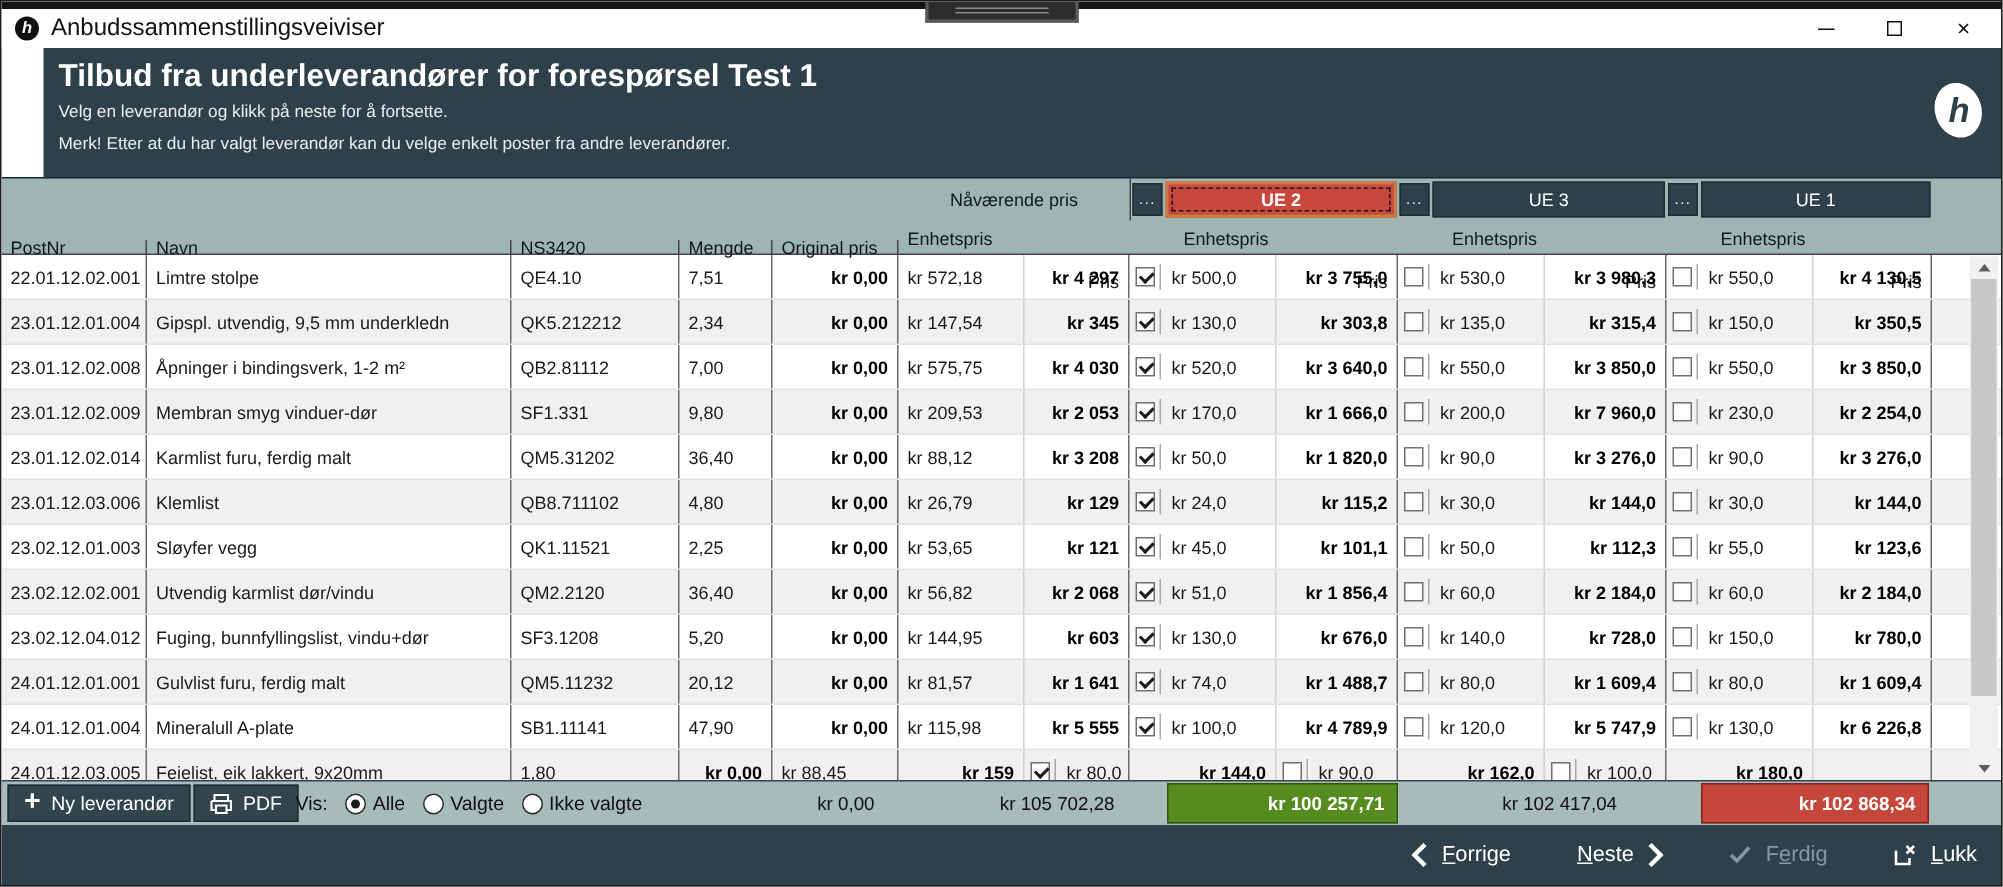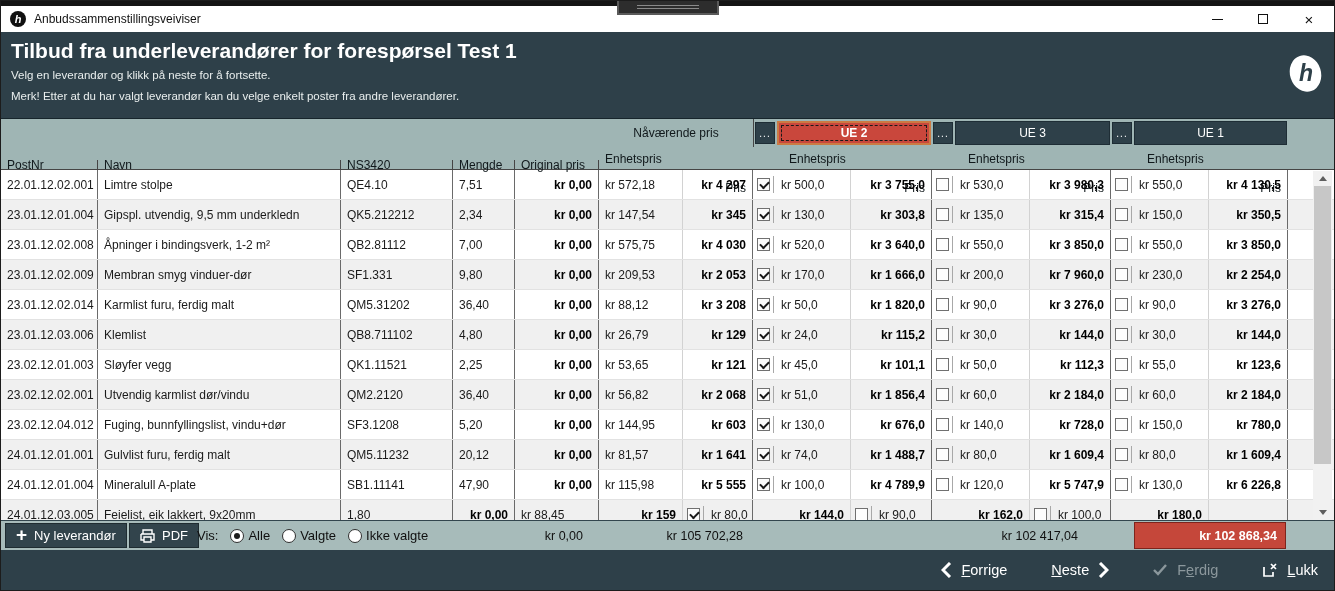--- a/index.html
+++ b/index.html
@@ -7,29 +7,29 @@
   .window { position:relative; width:1335px; height:591px; border:1px solid #1c1c1c; background:#fff; display:flex; flex-direction:column; overflow:hidden; }
 
   
   .top-strip { height:5px; background:#141414; flex:none; }
   .drag-handle { position:absolute; top:0; left:50%; transform:translateX(-50%); width:102px; height:14px; background:#2d2d2d; border:2px solid #5a5a5a; border-top:none; z-index:20; display:flex; flex-direction:column; align-items:center; justify-content:center; gap:2px; }
   .drag-handle i { display:block; width:62px; height:1px; background:#8a8a8a; }
 
   
   .titlebar { height:26px; background:#ffffff; flex:none; display:flex; align-items:center; padding-left:9px; }
   .app-icon { width:16px; height:16px; border-radius:50%; background:#101010; color:#fff; font-style:italic; font-weight:bold; font-size:11px; display:flex; align-items:center; justify-content:center; margin-right:8px; flex:none; }
-  .win-title { font-size:12px; color:#111; }
+  .win-title { font-size:16px; color:#111; }
   .win-controls { margin-left:auto; display:flex; align-items:center; margin-right:10px; }
   .win-btn { width:30px; height:22px; display:flex; align-items:center; justify-content:center; margin-left:16px; color:#111; }
   .glyph-min { width:11px; height:1px; background:#111; }
   .glyph-max { width:10px; height:10px; border:1px solid #111; }
   .glyph-close { font-size:15px; line-height:1; }
 
   
-  .header { height:86px; background:#2e4049; color:#fff; flex:none; padding:7px 0 0 10px; position:relative; }
+  .header { height:86px; background:#2e4049; color:#fff; flex:none; padding:7px 0 0 10px; position:relative;margin-left:28px; }
   .header h1 { font-size:21px; font-weight:bold; margin-bottom:6px; }
   .header .sub { font-size:11.5px; color:#e9eeee; margin-bottom:9px; }
   .logo { position:absolute; right:13px; top:23px; width:31px; height:37px; background:#fff; border-radius:50%; transform:rotate(-18deg); display:flex; align-items:center; justify-content:center; }
   .logo span { font-style:italic; font-weight:bold; font-size:23px; color:#2e4049; transform:rotate(18deg) translateX(1px); }
 
   
   .table-area { position:relative; flex:none; height:402px; --cols:97px 243px 112px 62px 84px 84px 70px 98px 81px 98px 81px 98px 79px 1fr; }
   .thead { display:grid; grid-template-columns:var(--cols); grid-template-rows:28px 23px; height:52px; background:#9fb5b4; border-top:1px solid #17262c; border-bottom:1px solid #454545; }
   .th { font-size:12px; color:#10181b; display:flex; align-items:center; padding:0 6px; }
   .hb { border-right:1px solid #454545;margin-top:41px; }
@@ -533,20 +533,21 @@
             <span>Valgte</span>
           </span>
           <span class="vis-opt">
             <span class="radio"></span>
             <span>Ikke valgte</span>
           </span>
         </span>
     </div>
     <div class="tot tot-orig">kr 0,00</div>
     <div class="tot tot-cur">kr 105 702,28</div>
+    <div class="tot tot-box tot-ue2" style="background: rgb(86, 140, 31);">kr 100 257,71</div>
     <div class="tot tot-ue3">kr 102 417,04</div>
     <div class="tot tot-box tot-ue1" style="background: rgb(197, 71, 58);">kr 102 868,34</div>
   </div>
 
   <div class="navbar">
     <div class="nav-btn">
       <svg width="11" height="16" viewBox="0 0 11 16">
           <path d="M9 1 L2 8 L9 15" stroke="#fff" stroke-width="3" fill="none"></path>
         </svg>
       <span><span class="u">F</span><span>orrige</span></span>

